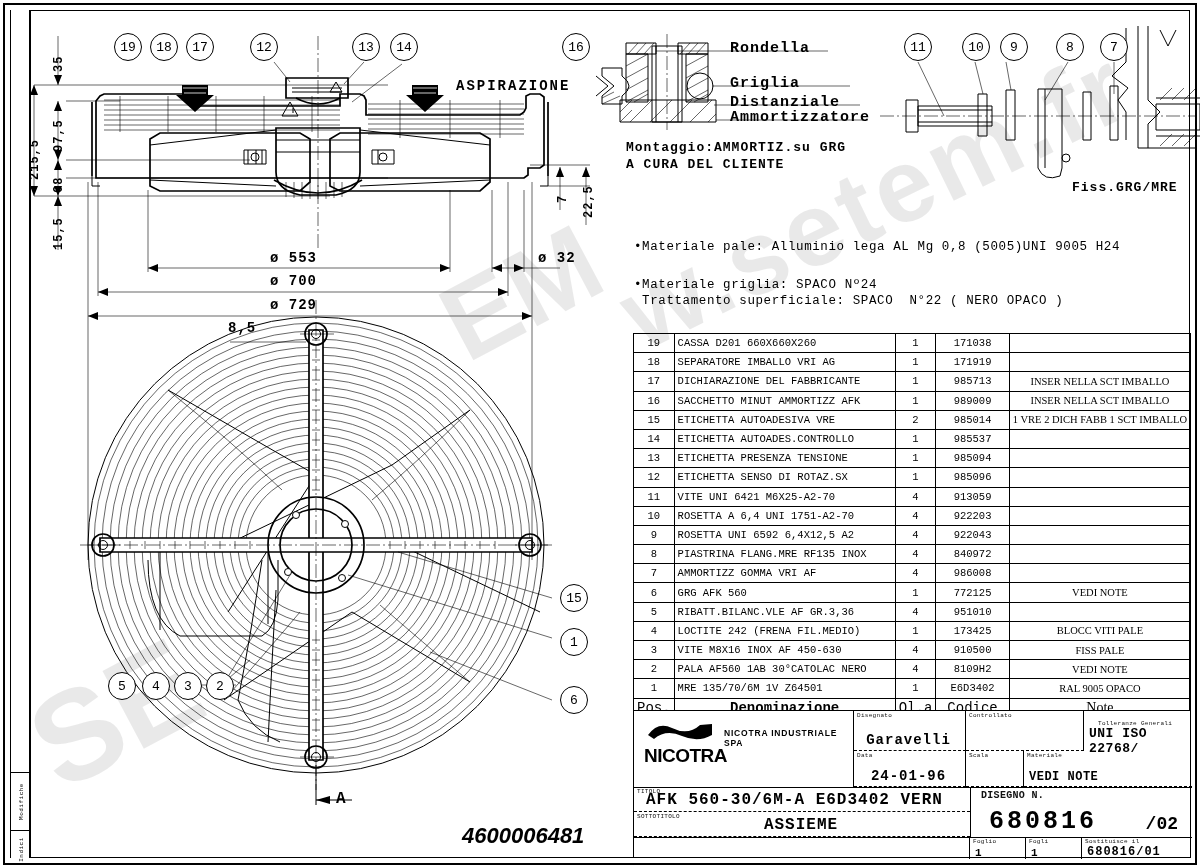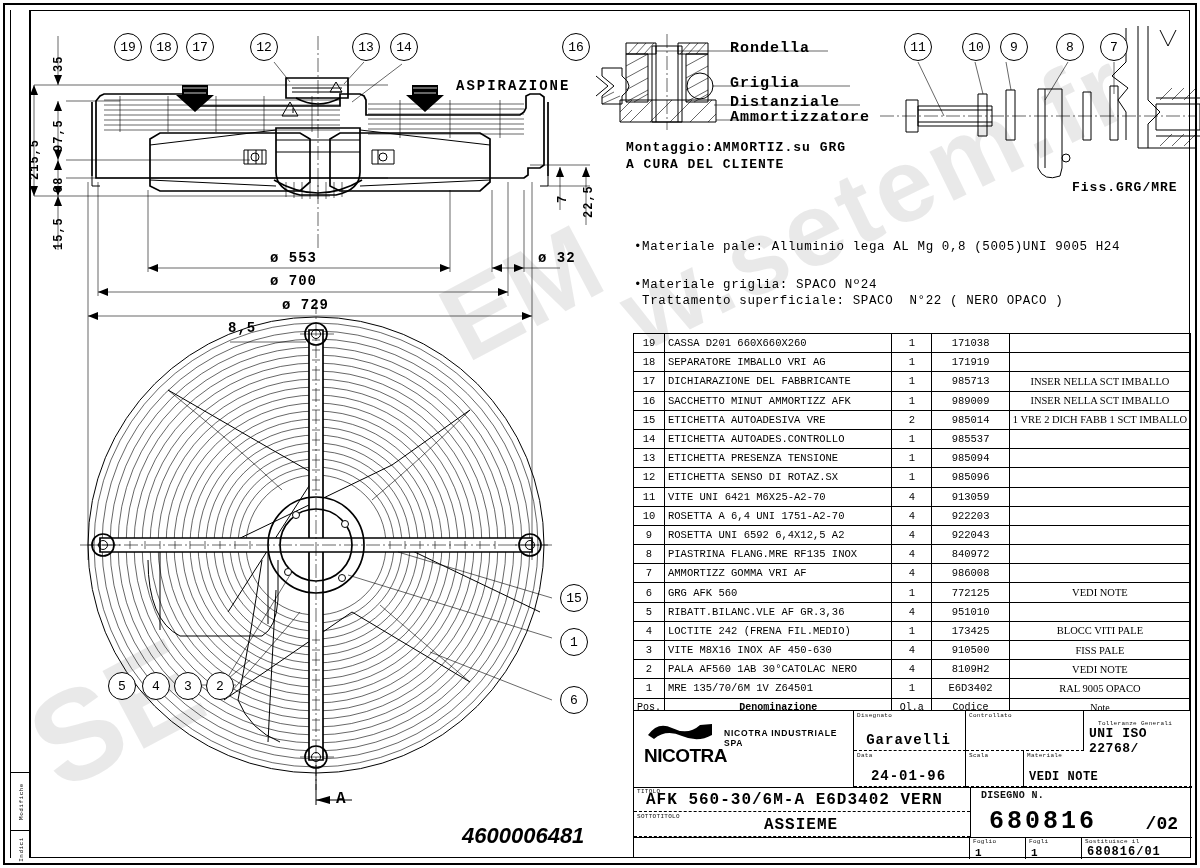--- a/index.html
+++ b/index.html
@@ -104,21 +104,21 @@
     height: 19.2px;
     padding: 0 3px;
     white-space: nowrap;
     overflow: hidden;
   }
   .c-pos  { width: 30px;  text-align: center; }
   .c-den  { width: 228px; text-align: left; }
   .c-qta  { width: 40px;  text-align: center; }
   .c-cod  { width: 78px;  text-align: center; }
   .c-note { text-align: center; font-family: Liberation Serif, serif; }
-  #parts-table tr.hdr td { text-align: center; font-size: 10px; margin-left: 45px; }
+  #parts-table tr.hdr td { text-align: center; font-size: 14px; margin-left: 45px; }
   #parts-table tr.hdr .c-den { text-align: center; font-weight: bold; }
 
   
   #title-block {
     position: absolute;
     left: 633px; top: 710px;
     width: 558px; height: 148px;
     border: 1.6px solid #000;
     background: #fff;
     z-index: 4;
@@ -634,21 +634,21 @@
   <div class="dtext v bold" style="left:52px; top:152px;">97,5</div>
   <div class="dtext v bold" style="left:52px; top:193px;">68</div>
   <div class="dtext v bold" style="left:52px; top:250px;">15,5</div>
   <div class="dtext v bold" style="left:28px; top:180px;">215,5</div>
 
   <div class="dtext v bold" style="left:556px; top:203px;">7</div>
   <div class="dtext v bold" style="left:582px; top:218px;">22,5</div>
 
   <div class="dtext bold" style="left:270px; top:250px; font-size:14px;">ø 553</div>
   <div class="dtext bold" style="left:270px; top:273px; font-size:14px;">ø 700</div>
-  <div class="dtext bold" style="left:282px; top:297px; font-size:14px;">ø 729</div>
+  <div class="dtext bold" style="left:270px; top:297px; font-size:14px;">ø 729</div>
   <div class="dtext bold" style="left:538px; top:250px; font-size:14px;">ø 32</div>
 
   <div class="dtext bold" style="left:456px; top:78px; font-size:14px; letter-spacing:2px;">ASPIRAZIONE</div>
 
   <div class="dtext bold" style="left:228px; top:320px; font-size:14px;">8,5</div>
   <div class="dtext bold" style="left:336px; top:789px; font-size:16px;">A</div>
 
   <div class="dtext bold" style="left:462px; top:822px; font-size:22px; font-style:italic; letter-spacing:0px; font-family:'Liberation Sans',sans-serif;">4600006481</div>
 
   <div class="dtext bold" style="left:730px; top:40px; font-size:15px;">Rondella</div>

